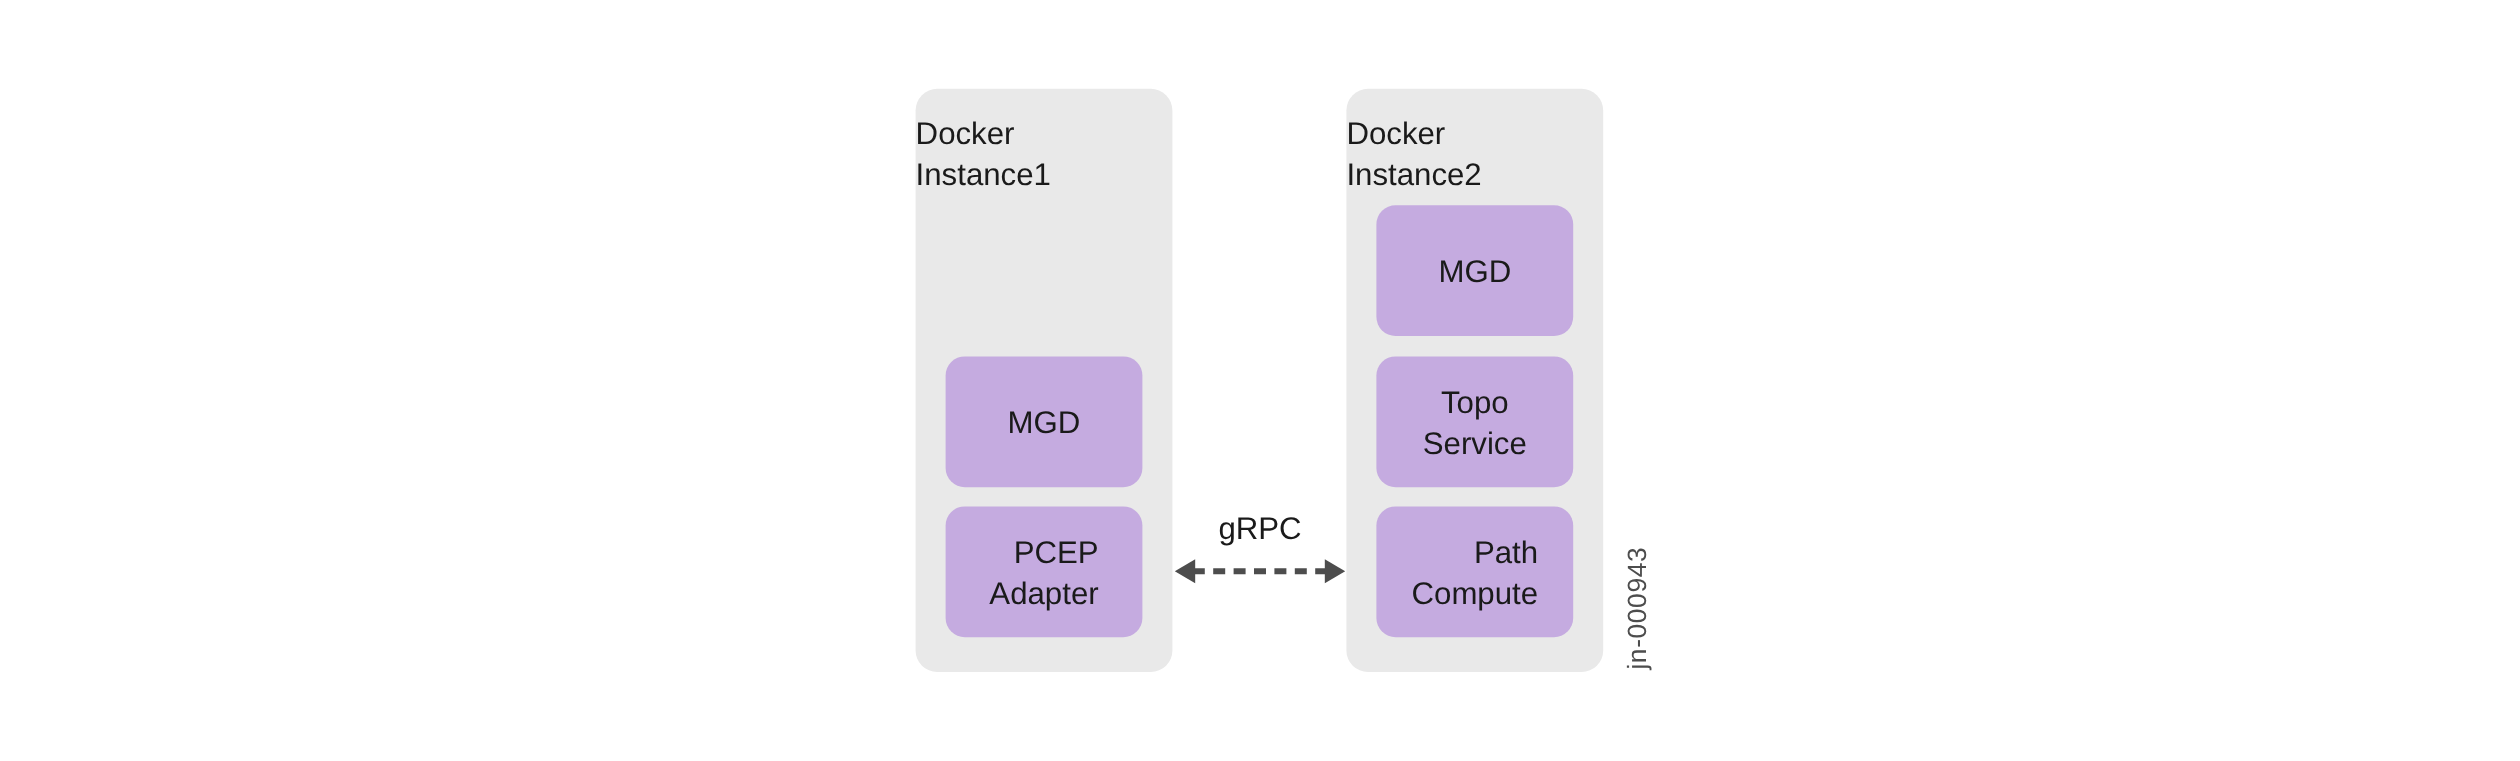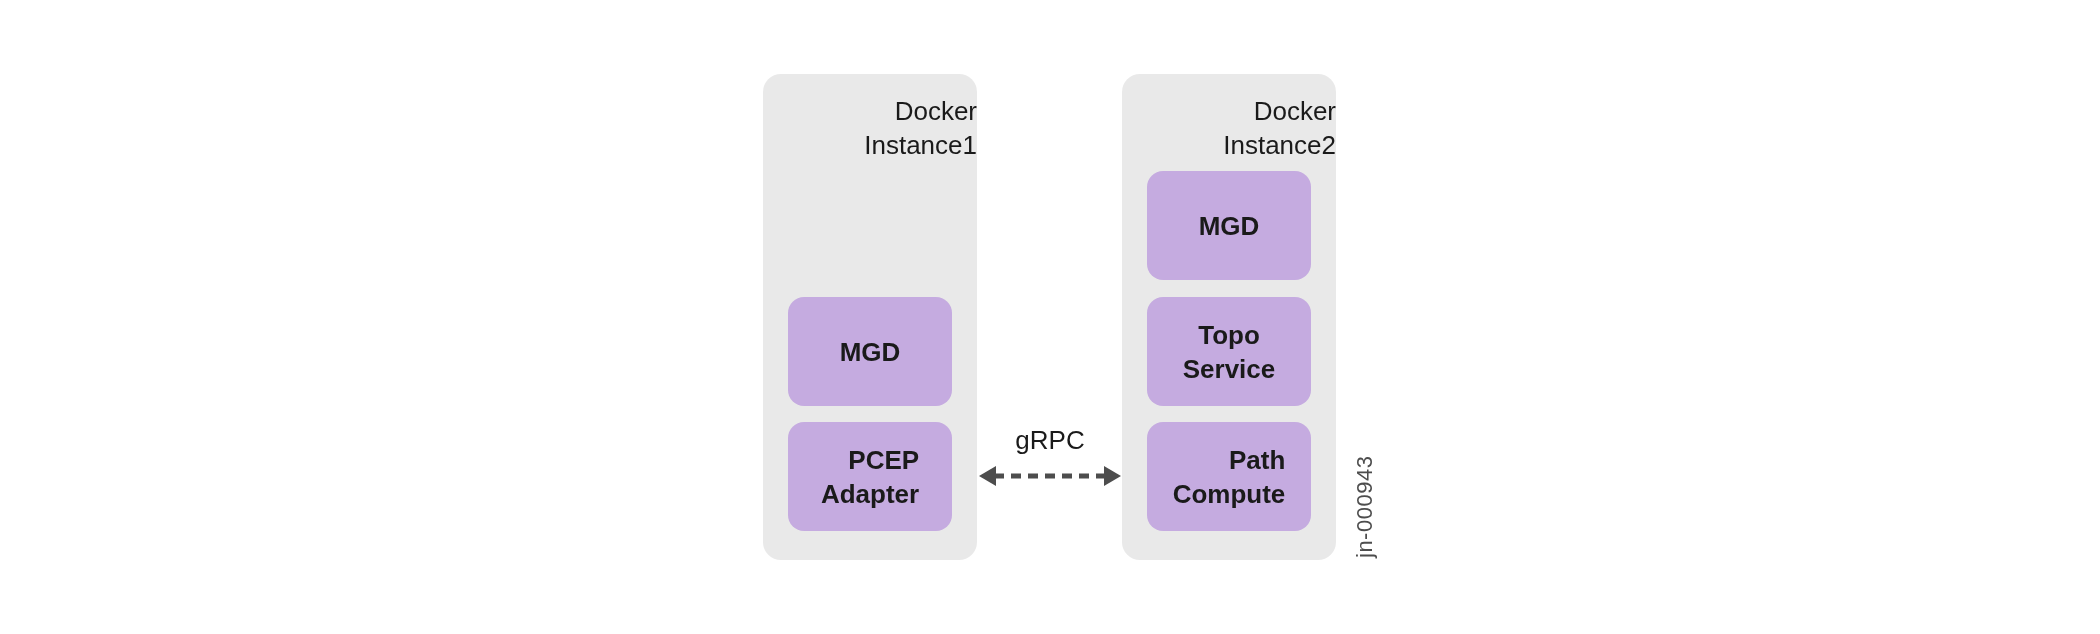--- a/index.html
+++ b/index.html
@@ -23,42 +23,41 @@
     background: #e9e9e9;
     border-radius: 18px;
   }
   .container.c1 { left: 763px; }
   .container.c2 { left: 1122px; }
   .container-title {
     position: absolute;
     top: 20px;
     left: 0;
     width: 100%;
-    text-align: right;
+    text-align: left;
     font-size: 26px;
     line-height: 34px;
     color: #1a1a1a;
     white-space: pre-line;
   }
   .comp-box {
     position: absolute;
     left: 25px;
     width: 164px;
     height: 109px;
     background: #c5abe0;
     border-radius: 16px;
     display: flex;
     align-items: center;
     justify-content: center;
     text-align: center;
     font-size: 26px;
     line-height: 34px;
     color: #1a1a1a;
     white-space: pre-line;
-    font-weight: bold;
   }
   .row1 { top: 97px; }
   .row2 { top: 223px; }
   .row3 { top: 348px; text-align: right; }
   .arrow-svg {
     position: absolute;
     left: 978px;
     top: 461px;
     width: 144px;
     height: 30px;

